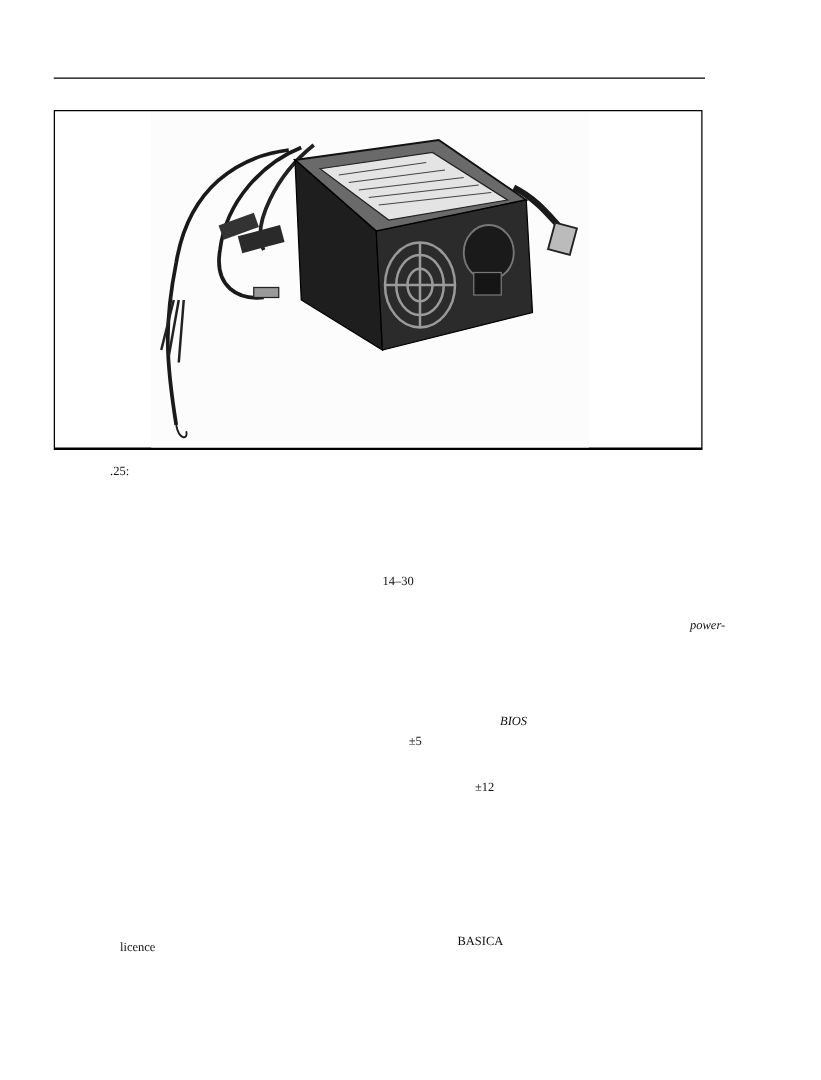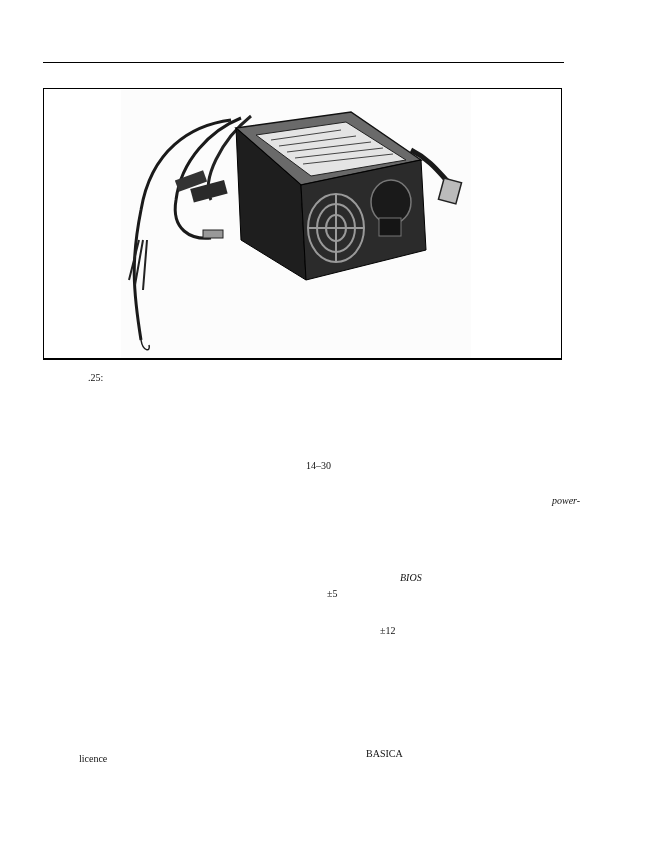--- a/index.html
+++ b/index.html
@@ -102,14 +102,14 @@
   </svg>
 </div>
 
 <span class="frag" style="left:88px; top:370px;">.25:</span>
 
 <span class="frag" style="left:306px; top:458px;">14–30</span>
 <span class="frag italic" style="left:552px; top:493px;">power-</span>
 <span class="frag" style="left:400px; top:570px;font-style:italic;">BIOS</span>
 <span class="frag" style="left:327px; top:586px;">±5</span>
 <span class="frag" style="left:380px; top:586px;margin-top:37px;">±12</span>
-<span class="frag" style="left:79px; top:751px;">licence</span>
+<span class="frag" style="left:96px; top:751px;">licence</span>
 <span class="frag" style="left:366px; top:746px;">BASICA</span>
 
 </body></html>

